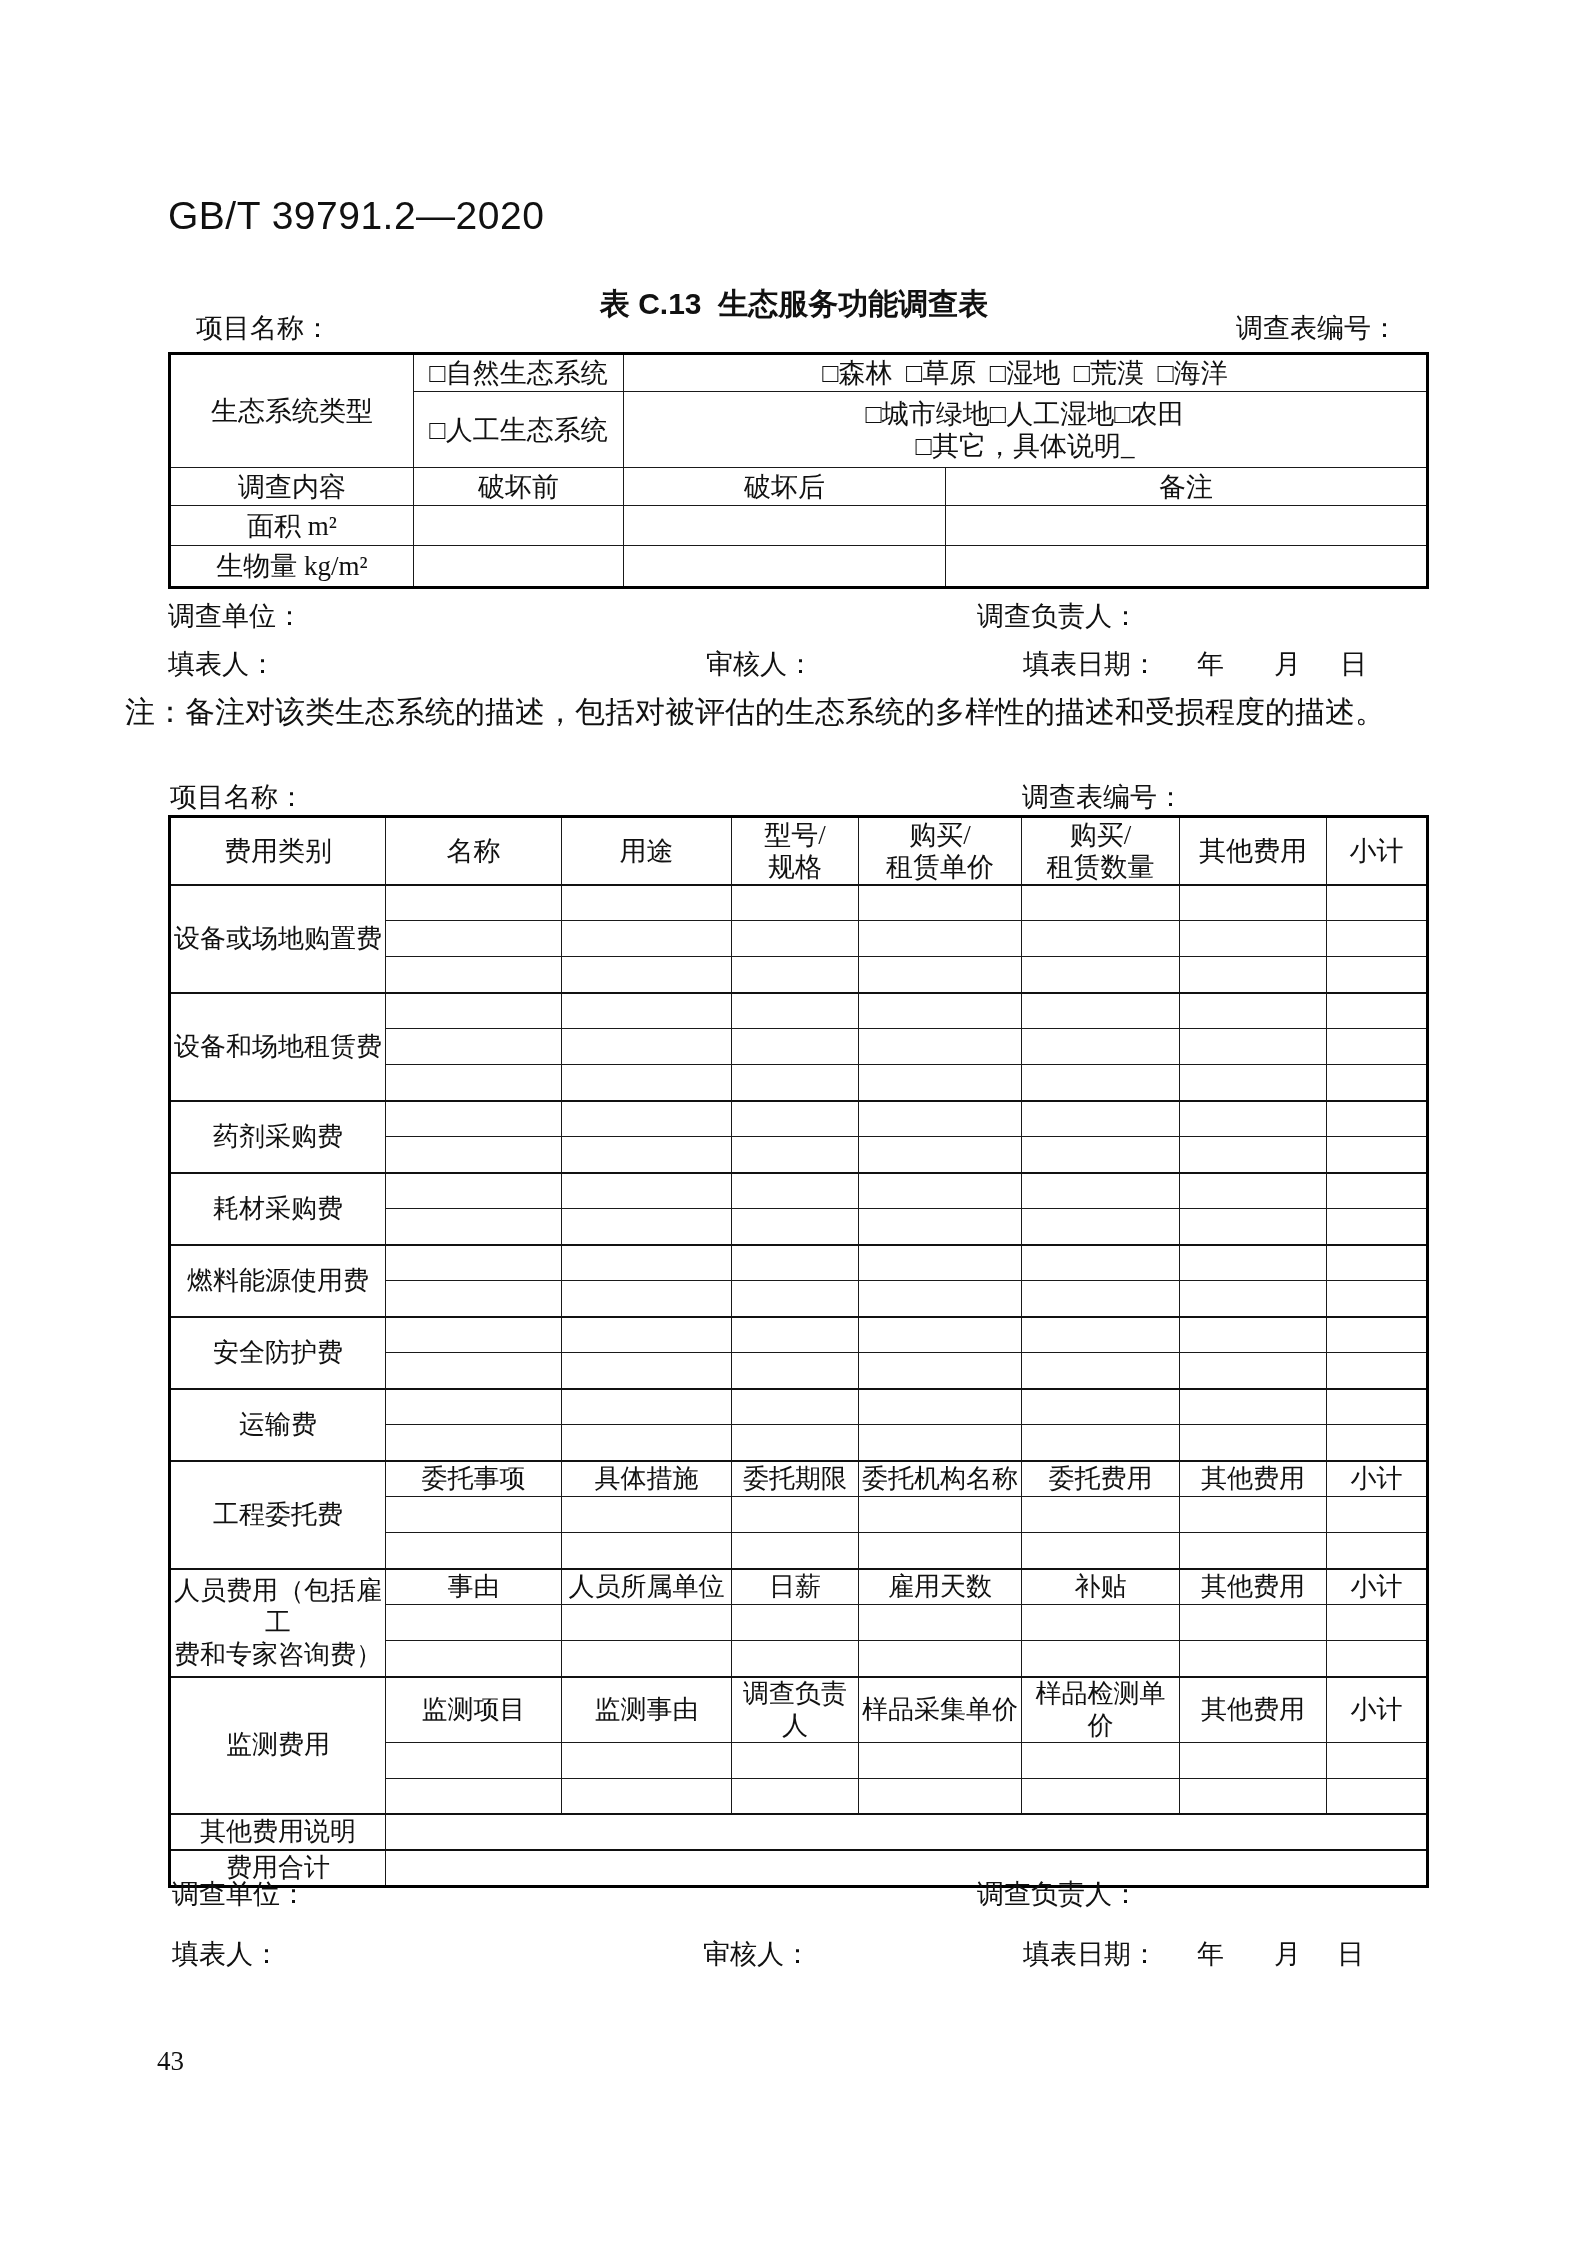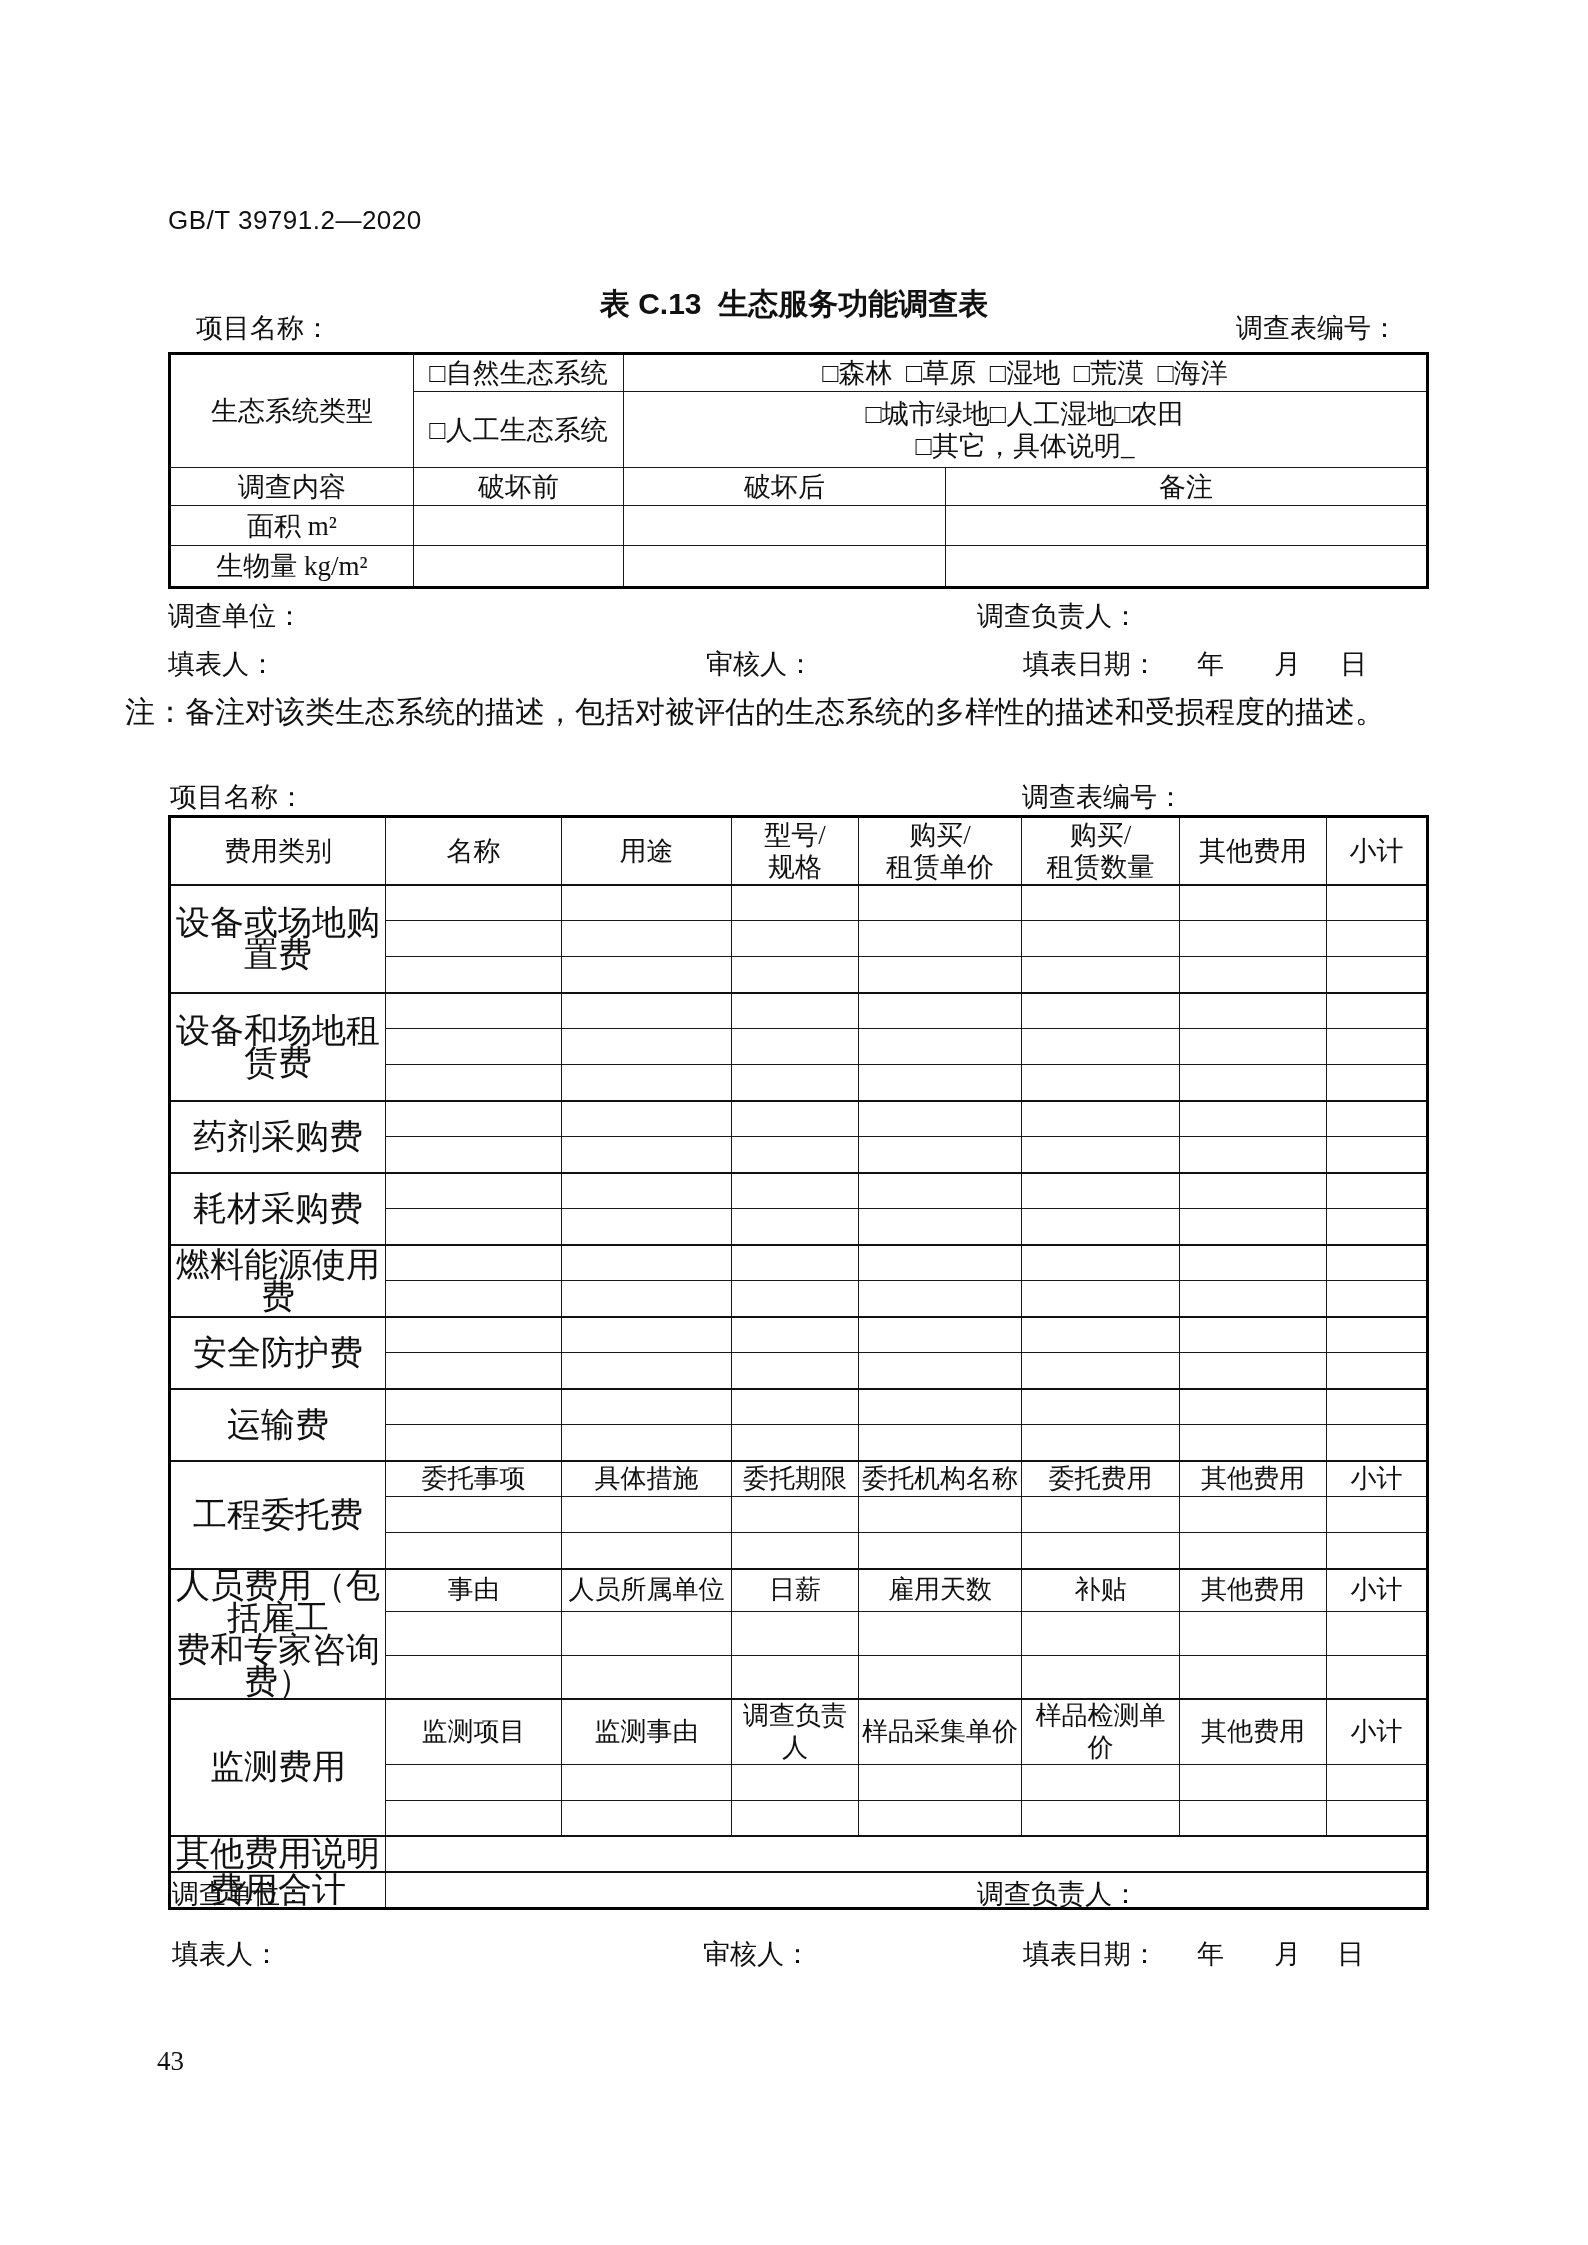--- a/index.html
+++ b/index.html
@@ -4,21 +4,21 @@
 <style>
   html,body{margin:0;padding:0;background:#ffffff;}
   .page{
     position:relative;width:1588px;height:2245px;background:#ffffff;
     color:#111;font-family:"Liberation Serif","DejaVu Serif",serif;
     overflow:hidden;
   }
   .abs{position:absolute;}
   .std-code{
     font-family:"Liberation Sans","DejaVu Sans",sans-serif;
-    font-size:26px;letter-spacing:0.5px;margin-top:11px;
+    font-size:39px;letter-spacing:0.5px;
   }
   .doc-title{
     left:0;width:1588px;text-align:center;
     font-family:"Liberation Sans","DejaVu Sans",sans-serif;
     font-weight:bold;font-size:30px;white-space:pre-wrap;
   }
   .field-label{font-size:27px;white-space:pre-wrap;}
   .note-line{font-size:30px;width:1340px;}
 
   table.tbl{
@@ -30,21 +30,21 @@
     padding:0 2px;font-size:27px;font-weight:normal;
     text-align:center;vertical-align:middle;
     line-height:32px;overflow:hidden;
   }
   .ml{white-space:pre-wrap;}
   .cell-left{text-align:left;padding-left:14px;}
   
   table.c14 thead th{border-bottom:2.5px solid #111;}
   table.c14 tr{height:36px;}
   table.c14 tr.hdr{height:68px;}
-  table.c14 td.cat{font-size:34px;white-space:pre-wrap;}
+  table.c14 td.cat{font-size:26px;white-space:pre-wrap;}
   table.c14 td.sub{font-size:26px;}
   table.c14 tr.sec-top>td{border-top:2.5px solid #111;}
   .pageno{font-size:27px;}
 </style>
 </head>
 <body>
 
 <div class="page">
 
   <div class="abs std-code" style="left:168px;top:194px;">GB/T 39791.2—2020</div>

